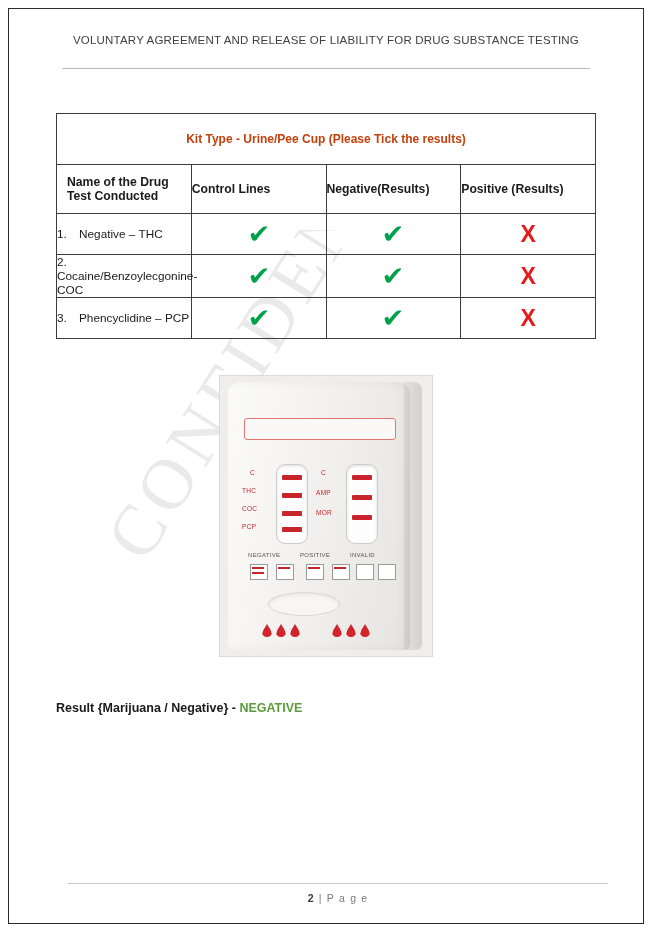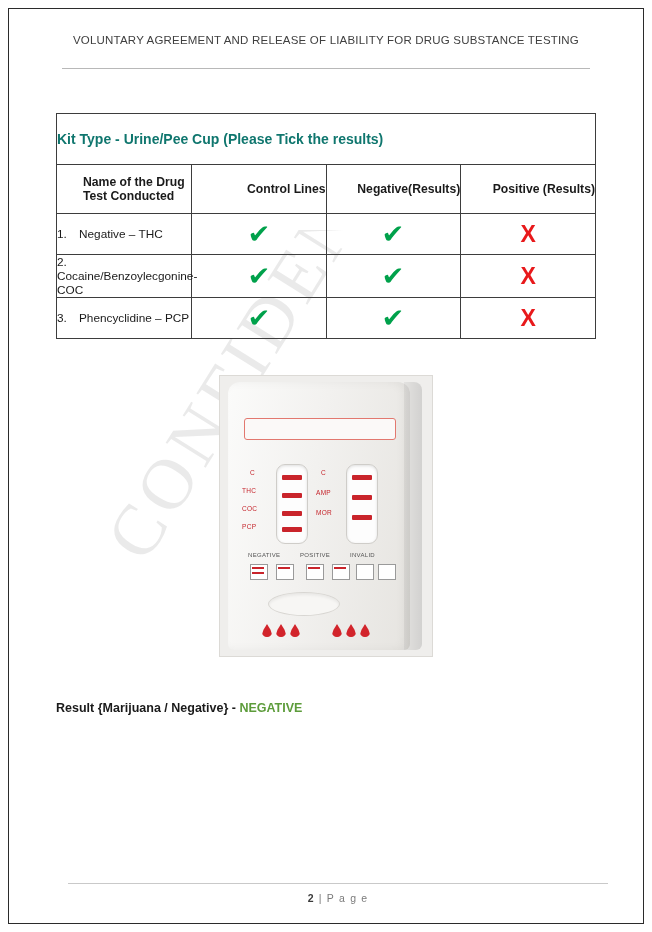--- a/index.html
+++ b/index.html
@@ -91,37 +91,38 @@
     z-index: 10;
     background: transparent;
   }
   table.kit td, table.kit th {
     border: 1px solid #3d3d3d;
     padding: 0;
     vertical-align: middle;
   }
   .kit-head-cell {
     height: 50px;
-    font-size: 14px;
-    color: #0f766e;
+    text-align: center;
+    font-size: 12px;
+    color: #c2410c;
   }
   .kit-head-cell .bold {
     font-weight: bold;
   }
   .colhead {
     height: 48px;
-    text-align: right;
+    text-align: left;
     font-size: 12.2px;
     font-weight: bold;
     color: #1a1a1a;
     padding: 0 4px;
   }
   .colhead.first {
     text-align: left;
-    padding-left: 26px;
+    padding-left: 10px;
   }
   .drug-cell {
     height: 40px;
     font-size: 11.8px;
     color: #1a1a1a;
     padding-left: 14px;
   }
   .drug-cell .num {
     display: inline-block;
     width: 22px;

